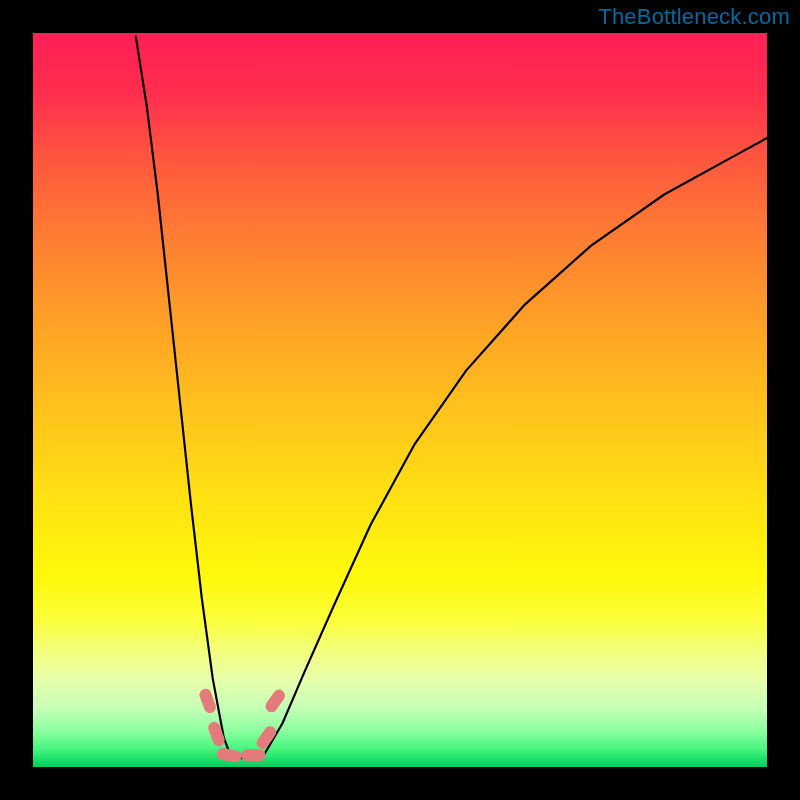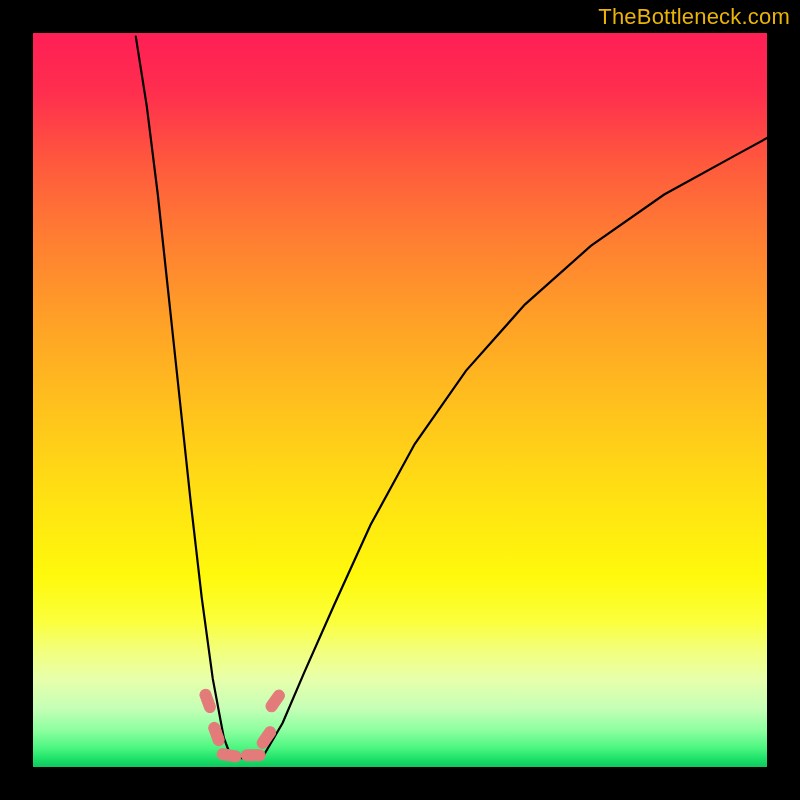--- a/index.html
+++ b/index.html
@@ -14,21 +14,21 @@
   .frame {
     position: relative;
     width: 800px;
     height: 800px;
     background: #000;
   }
   .watermark {
     position: absolute;
     top: 4px;
     right: 10px;
-    color: #eab308;
+    color: #0369a1;
     font-size: 22px;
     font-weight: 400;
     letter-spacing: 0.2px;
     z-index: 5;
   }
   .plot {
     position: absolute;
     left: 33px;
     top: 33px;
     width: 734px;

